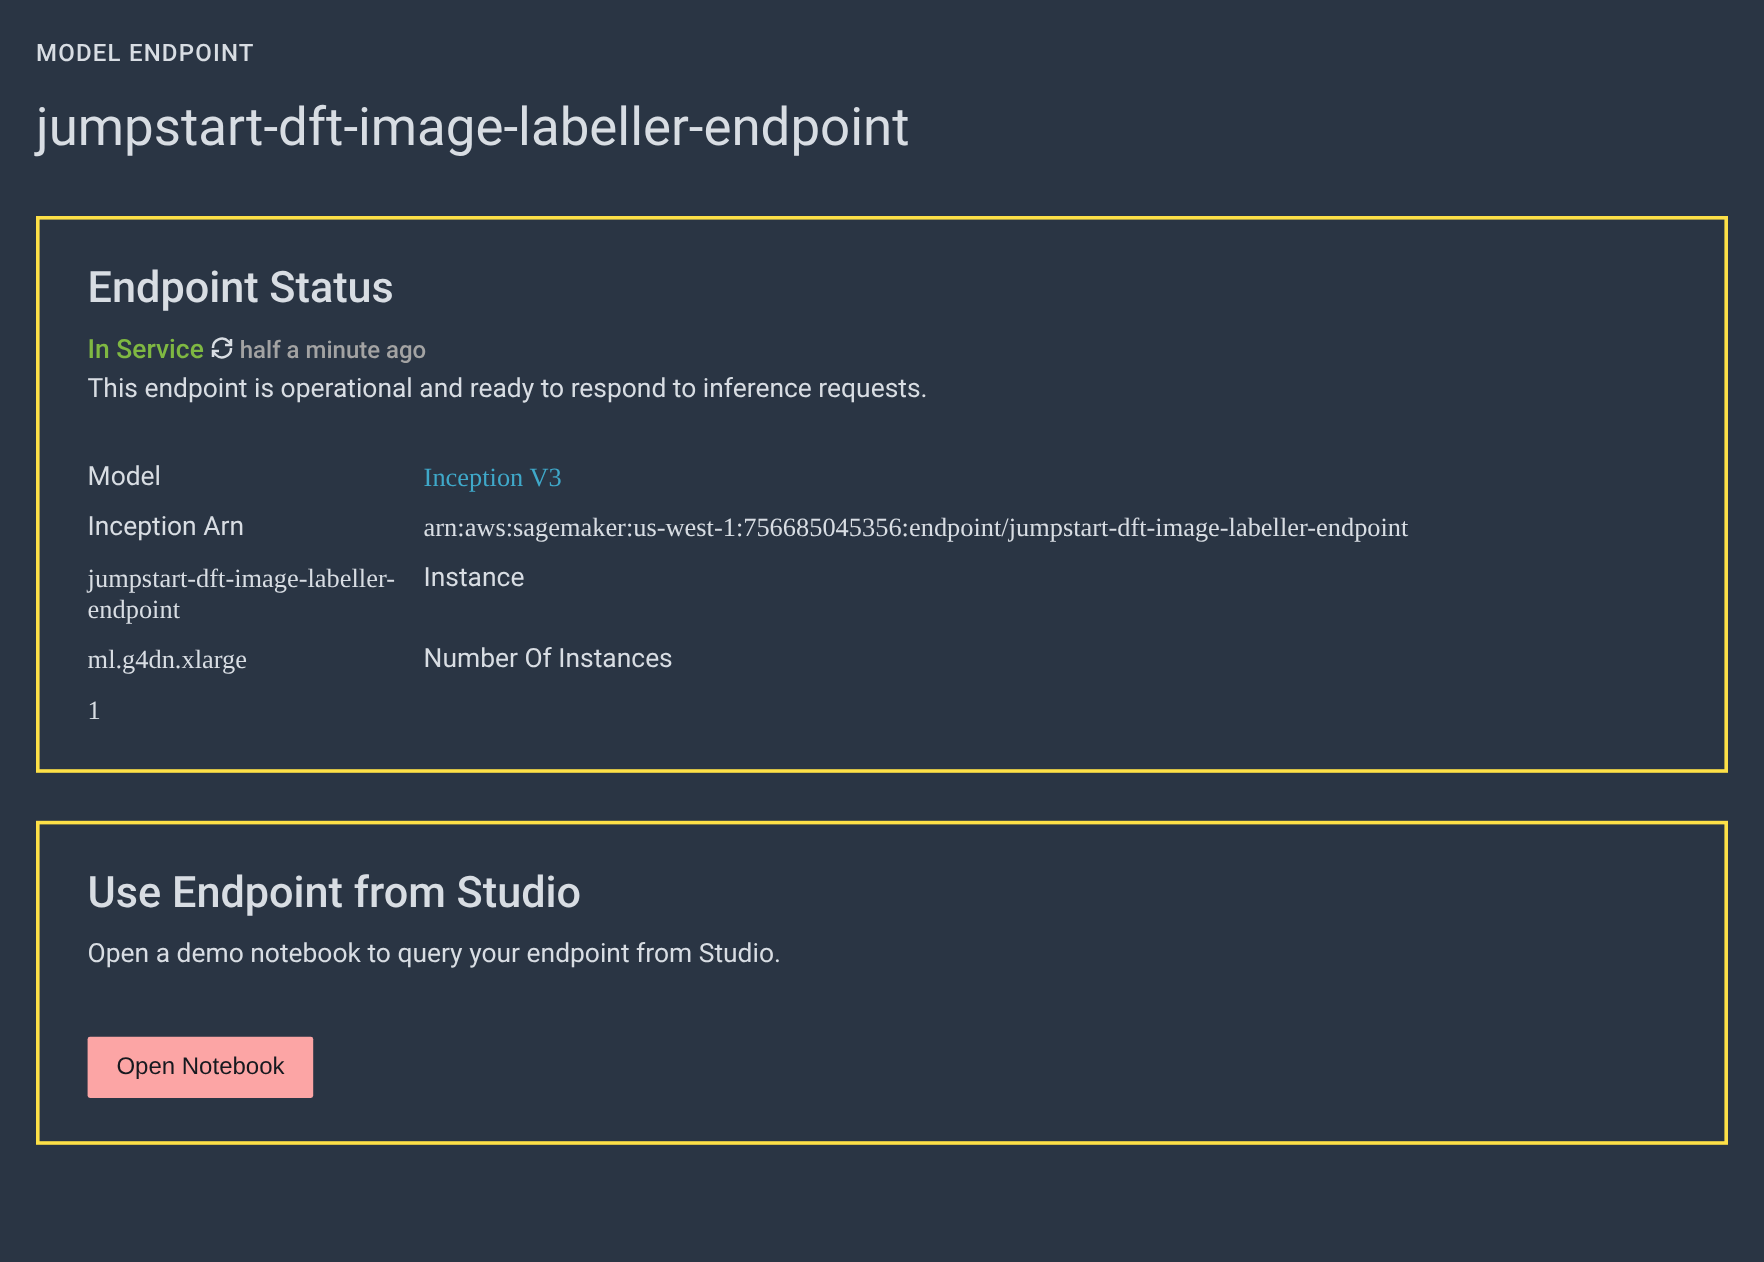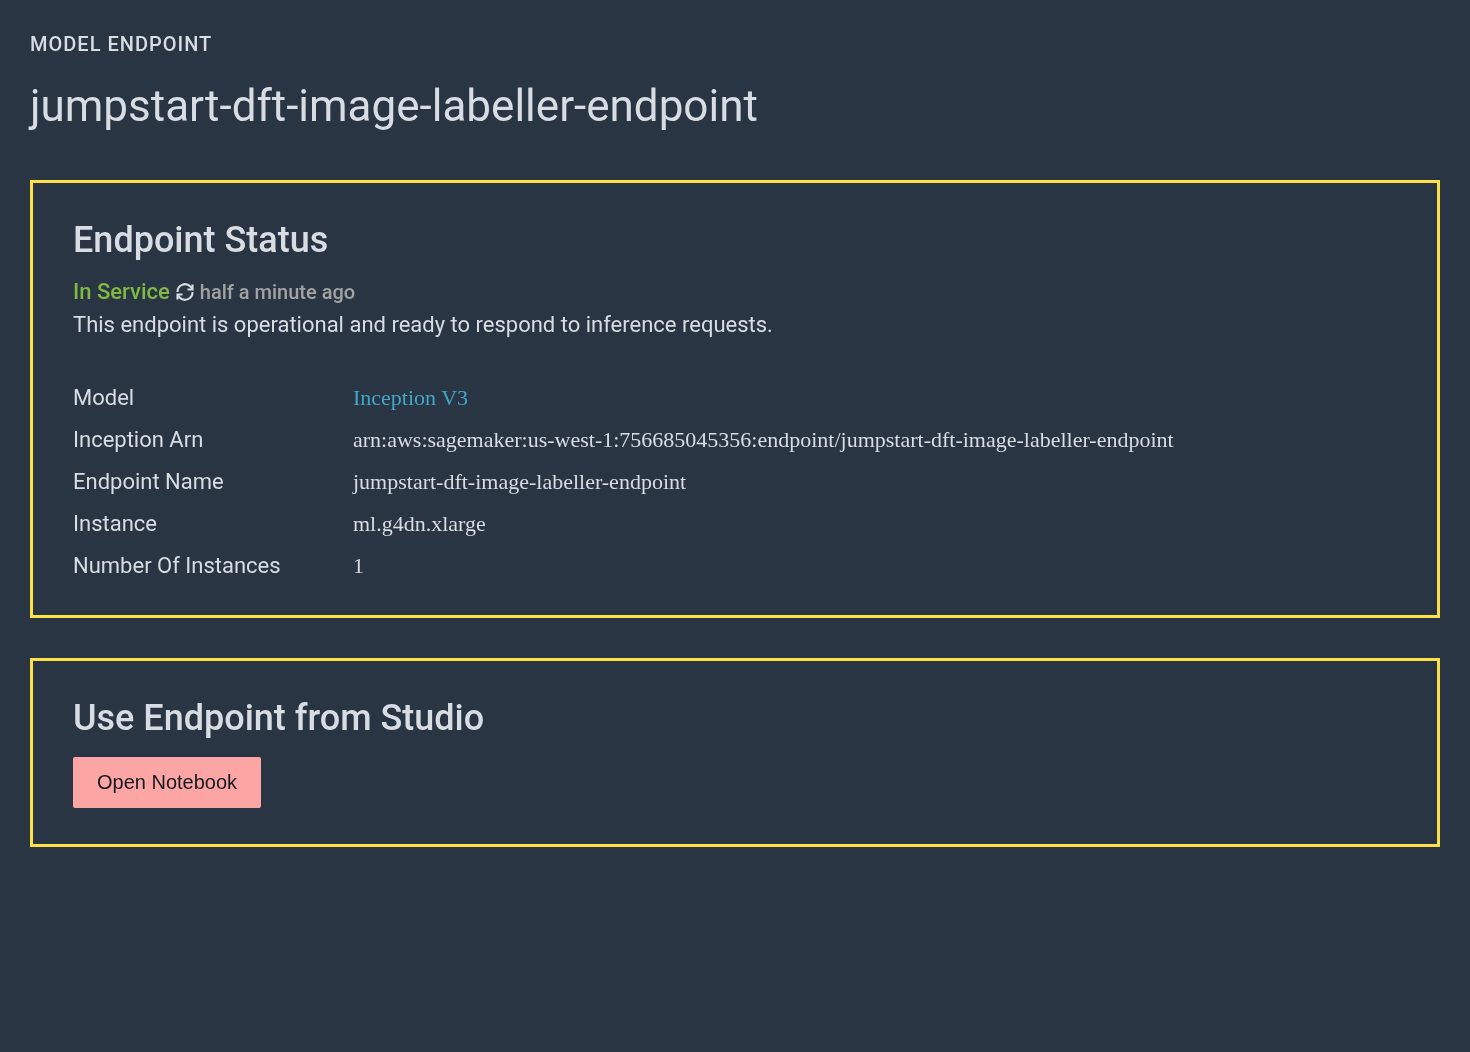--- a/index.html
+++ b/index.html
@@ -34,21 +34,21 @@
       margin-bottom: 40px;
     }
     .panel-title {
       font-size: 36px;
       font-weight: 500;
       color: #d8dde3;
       margin-bottom: 18px;
     }
     .status-row {
       display: flex;
-      align-items: center;
+      align-items: flex-start;
       gap: 4px;
       margin-bottom: 8px;
     }
     .status-badge {
       color: #7fb842;
       font-size: 22px;
       font-weight: 500;
     }
     .refresh-icon {
       width: 22px;
@@ -134,27 +134,27 @@
 
   <p class="status-description">This endpoint is operational and ready to respond to inference requests.</p>
 
   <div class="details-table">
     <div class="details-label">Model</div>
     <div class="details-value link">Inception V3</div>
 
     <div class="details-label">Inception Arn</div>
     <div class="details-value">arn:aws:sagemaker:us-west-1:756685045356:endpoint/jumpstart-dft-image-labeller-endpoint</div>
 
-    <div class="details-label">Endpoint Name</div>
     <div class="details-value">jumpstart-dft-image-labeller-endpoint</div>
 
     <div class="details-label">Instance</div>
     <div class="details-value">ml.g4dn.xlarge</div>
 
     <div class="details-label">Number Of Instances</div>
     <div class="details-value">1</div>
   </div>
 </div>
 
 <div class="panel">
   <h2 class="panel-title">Use Endpoint from Studio</h2>
+  <p class="panel-description">Open a demo notebook to query your endpoint from Studio.</p>
   <button class="primary-button">Open Notebook</button>
 </div>
 
 </body></html>

